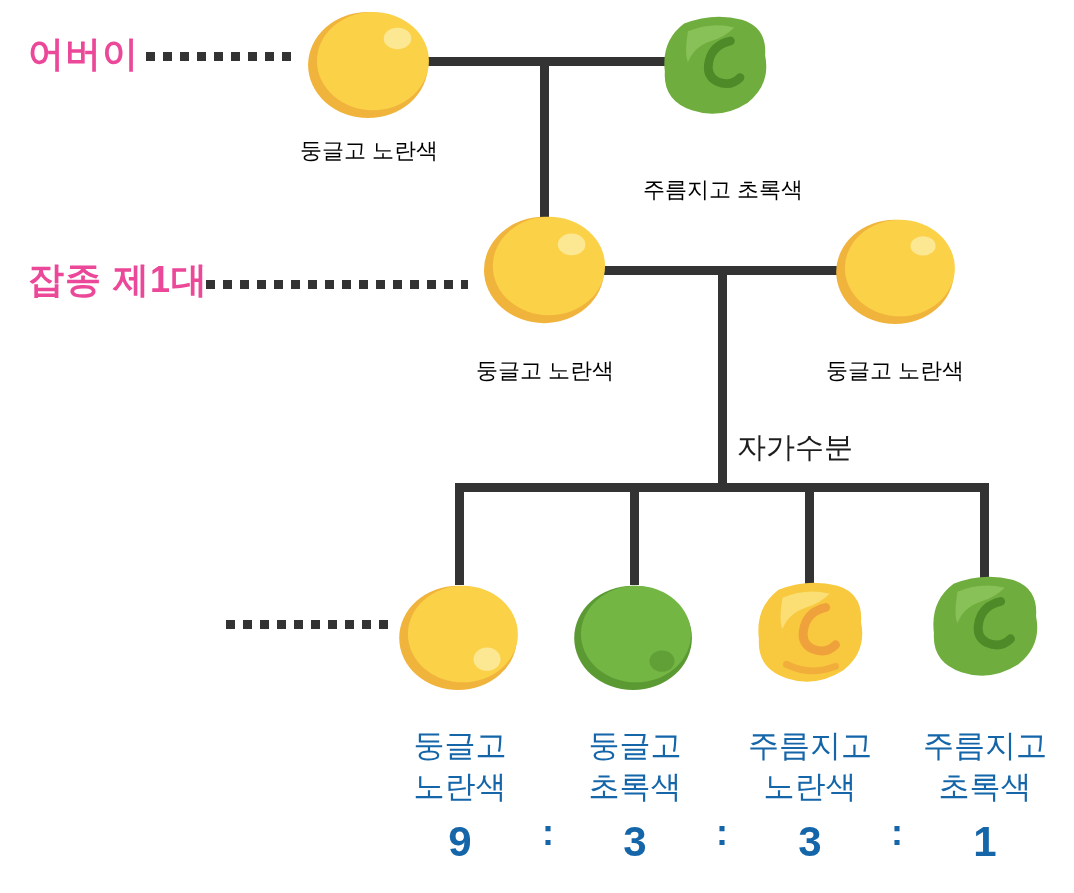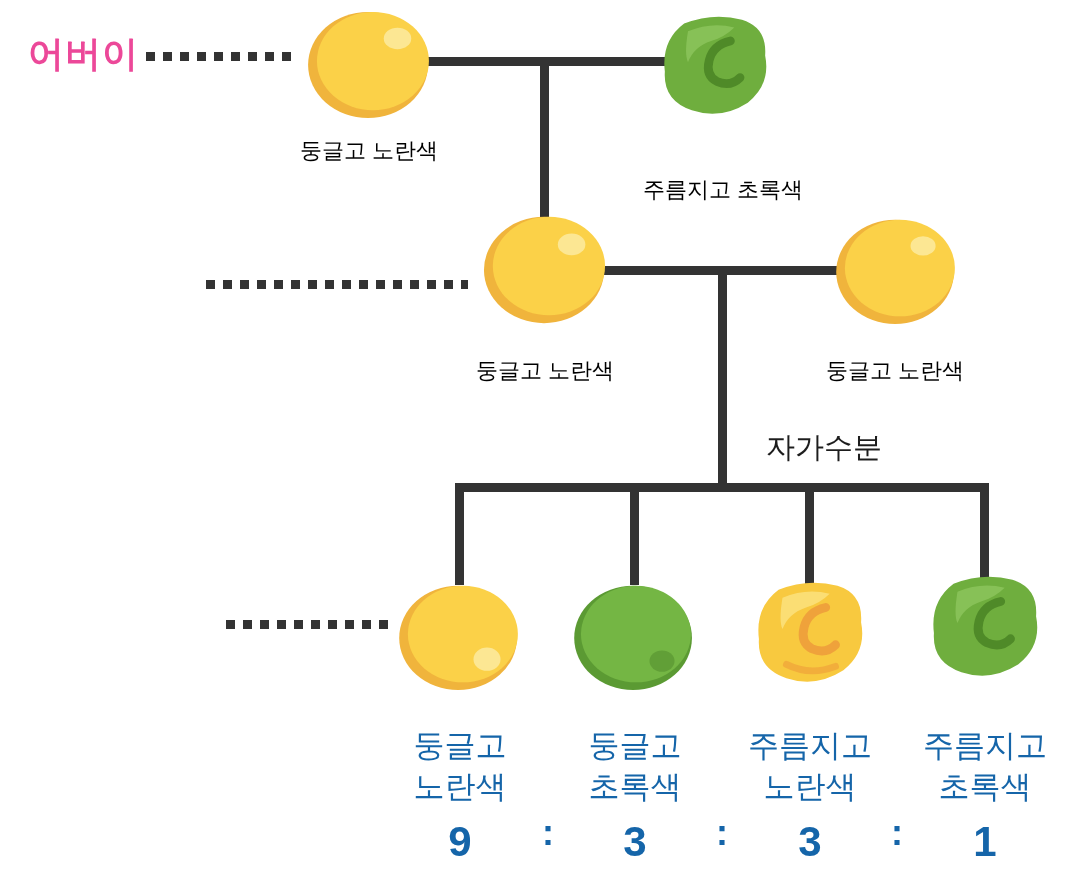--- a/index.html
+++ b/index.html
@@ -1,21 +1,21 @@
 <!DOCTYPE html>
 <html><head>
 <meta charset="utf-8">
 <style>
   html,body{margin:0;padding:0;background:#ffffff;}
   body{font-family:"Liberation Sans","DejaVu Sans",sans-serif;}
   #stage{position:relative;width:1074px;height:893px;background:#ffffff;overflow:hidden;}
 
   .gen-label{position:absolute;font-size:36px;font-weight:700;color:#ec4899;letter-spacing:1px;z-index:5;white-space:nowrap;}
   .caption{position:absolute;font-size:22px;color:#000000;text-align:center;z-index:5;white-space:nowrap;}
-  .note{position:absolute;font-size:29px;color:#1d1d1d;z-index:5;white-space:nowrap;margin-left:29px;}
+  .note{position:absolute;font-size:29px;color:#1d1d1d;z-index:5;white-space:nowrap;}
 
   .hline{position:absolute;height:9px;background:#333333;z-index:1;}
   .vline{position:absolute;width:9px;background:#333333;z-index:1;}
   .dotline{position:absolute;height:9px;z-index:1;
     background:repeating-linear-gradient(90deg,#333333 0 9px,transparent 9px 17px);}
 
   .pea{position:absolute;z-index:3;line-height:0;}
 
   .pheno-label{position:absolute;width:200px;text-align:center;z-index:5;
     color:#1565A9;font-weight:normal;font-size:31px;line-height:1.32;}
@@ -39,20 +39,21 @@
   <div class="vline" style="left:455px;top:483px;height:102px;"></div>
   <div class="vline" style="left:630px;top:483px;height:102px;"></div>
   <div class="vline" style="left:805px;top:483px;height:102px;"></div>
   <div class="vline" style="left:980px;top:483px;height:102px;"></div>
 
   <div class="dotline" style="left:146px;top:52px;width:152px;"></div>
   <div class="dotline" style="left:206px;top:280px;width:262px;"></div>
   <div class="dotline" style="left:226px;top:620px;width:164px;"></div>
 
   <div class="gen-label" style="left:28px;top:30px;">어버이</div>
+  <div class="gen-label" style="left:28px;top:256px;">잡종 제1대</div>
 
   <div class="pea" style="left:306px;top:8px;">
     <svg width="128" height="112" viewBox="0 0 130 114">
       <ellipse cx="63" cy="58" rx="61" ry="54" fill="#F0B43C"></ellipse>
       <ellipse cx="68" cy="54" rx="57" ry="50" fill="#FBD148"></ellipse>
       <ellipse cx="93" cy="31" rx="14" ry="11" fill="#FCE793"></ellipse>
     </svg>
   </div>
 
   <div class="pea" style="left:654px;top:12px;">

